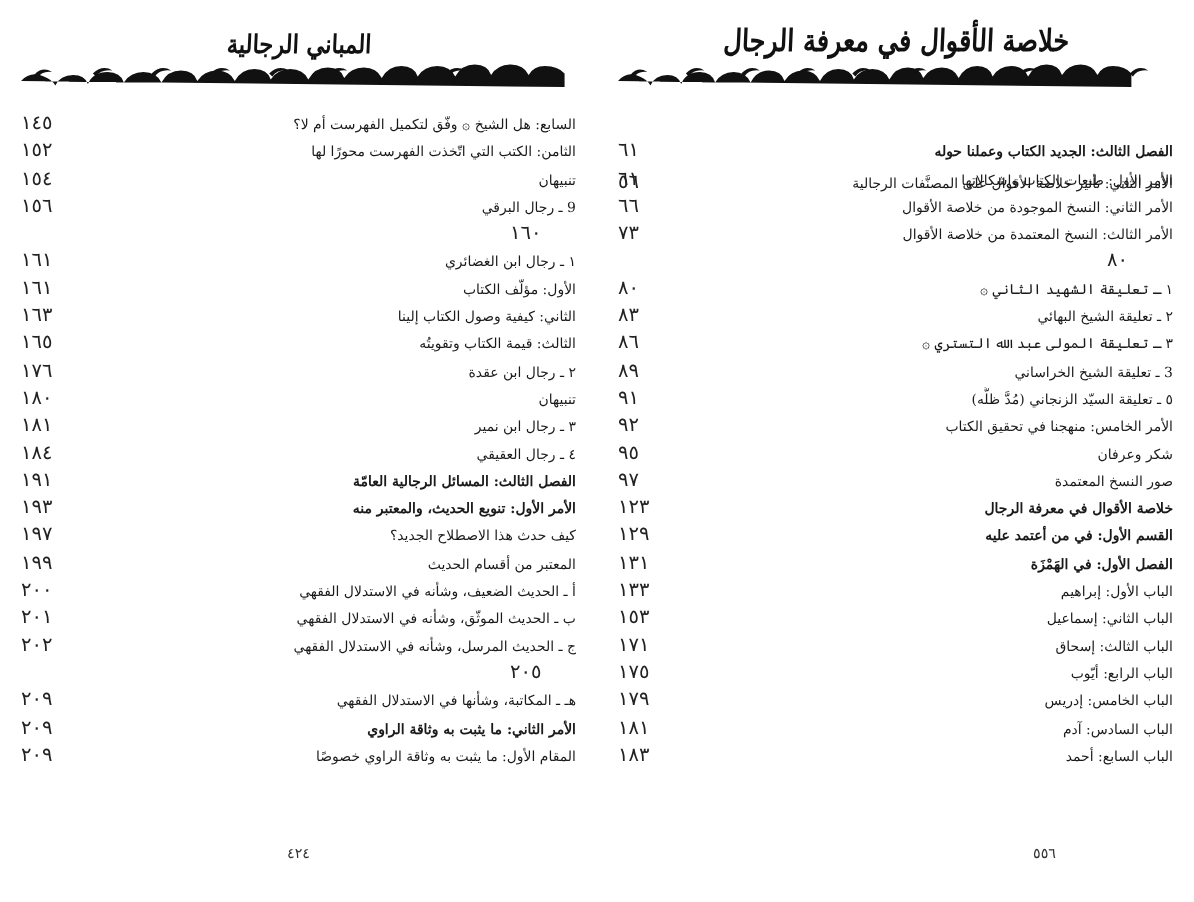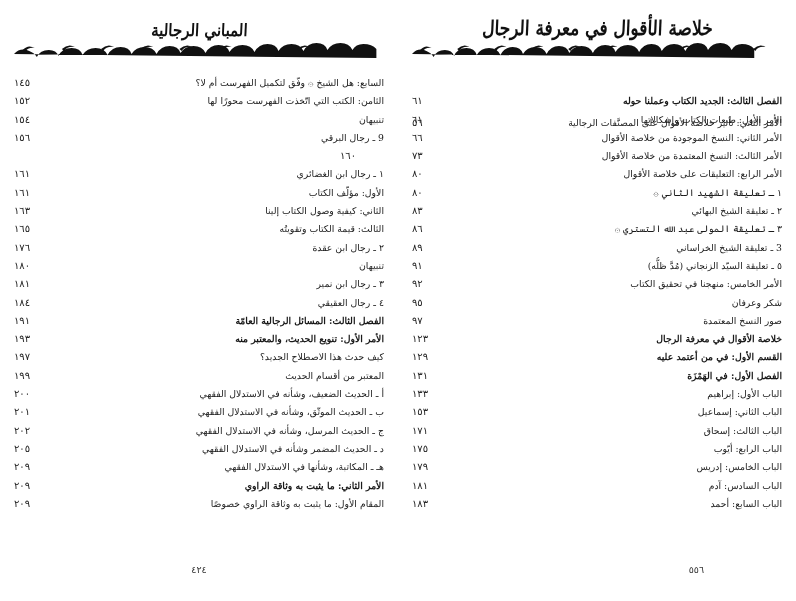--- a/index.html
+++ b/index.html
@@ -91,21 +91,21 @@
     text-overflow: clip;
     padding-left: 6px;
   }
   
   .toc-entry { text-align: right; }
 
   .toc-page {
     flex: 0 0 44px;
     text-align: left;
     direction: rtl;
-    font-size: 10px;
+    font-size: 13px;
     color: #222;
     letter-spacing: 0.4px;
   }
 
   
   .lvl-bold   { font-weight: 700; }
   .lvl-semi   { font-weight: 700; }
   .lvl-normal { font-weight: 400; }
 
   
@@ -163,21 +163,20 @@
         </div>
         <div class="toc-row">
           <div class="toc-entry lvl-normal" style="padding-right: 0px;">الأمر الثاني: النسخ الموجودة من خلاصة الأقوال</div>
           <div class="toc-page">٦٦</div>
         </div>
         <div class="toc-row">
           <div class="toc-entry lvl-normal" style="padding-right: 0px;">الأمر الثالث: النسخ المعتمدة من خلاصة الأقوال</div>
           <div class="toc-page">٧٣</div>
         </div>
         <div class="toc-row">
-          <div class="toc-entry lvl-normal" style="padding-right: 0px;">الأمر الرابع: التعليقات على خلاصة الأقوال</div>
           <div class="toc-page">٨٠</div>
         </div>
         <div class="toc-row">
           <div class="toc-entry lvl-normal" style="padding-right: 0px;">١ ـ تعليقة الشهيد الثاني ۞</div>
           <div class="toc-page">٨٠</div>
         </div>
         <div class="toc-row">
           <div class="toc-entry lvl-normal" style="padding-right: 0px;">٢ ـ تعليقة الشيخ البهائي</div>
           <div class="toc-page">٨٣</div>
         </div>
@@ -346,21 +345,20 @@
         </div>
         <div class="toc-row">
           <div class="toc-entry lvl-normal" style="padding-right: 0px;">ب ـ الحديث الموثّق، وشأنه في الاستدلال الفقهي</div>
           <div class="toc-page">٢٠١</div>
         </div>
         <div class="toc-row">
           <div class="toc-entry lvl-normal" style="padding-right: 0px;">ج ـ الحديث المرسل، وشأنه في الاستدلال الفقهي</div>
           <div class="toc-page">٢٠٢</div>
         </div>
         <div class="toc-row">
-          <div class="toc-entry lvl-normal" style="padding-right: 0px;">د ـ الحديث المضمر وشأنه في الاستدلال الفقهي</div>
           <div class="toc-page">٢٠٥</div>
         </div>
         <div class="toc-row">
           <div class="toc-entry lvl-normal" style="padding-right: 0px;">هـ ـ المكاتبة، وشأنها في الاستدلال الفقهي</div>
           <div class="toc-page">٢٠٩</div>
         </div>
         <div class="toc-row">
           <div class="toc-entry lvl-semi" style="padding-right: 0px;">الأمر الثاني: ما يثبت به وثاقة الراوي</div>
           <div class="toc-page">٢٠٩</div>
         </div>

